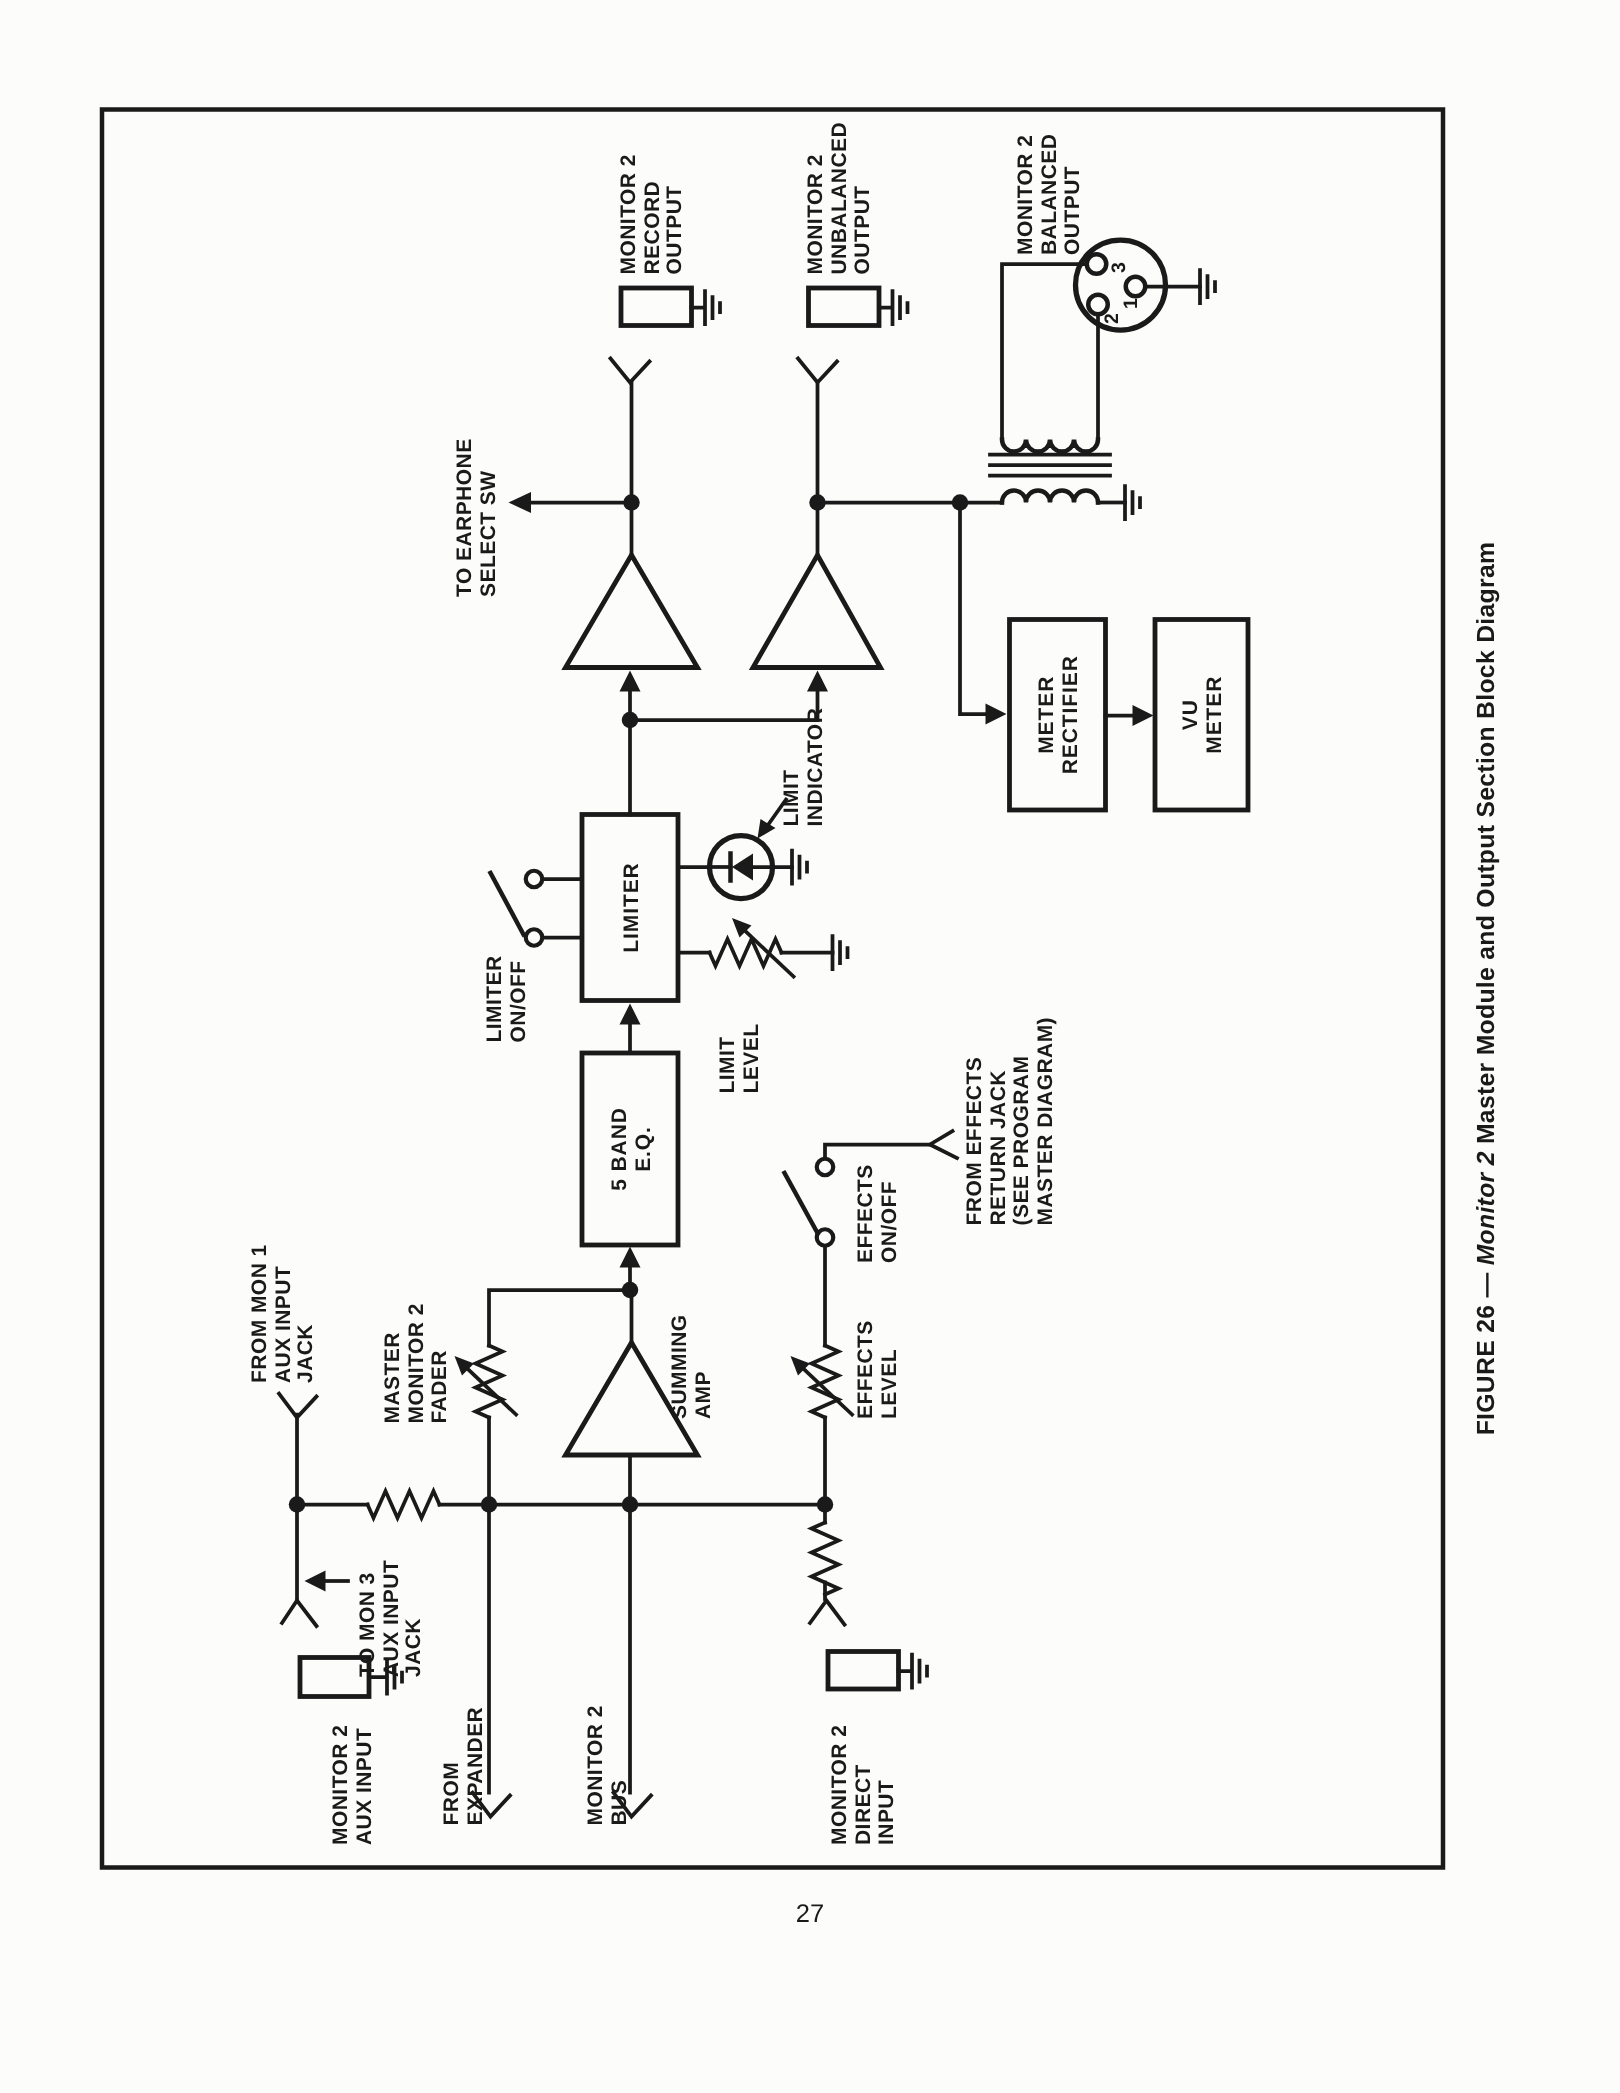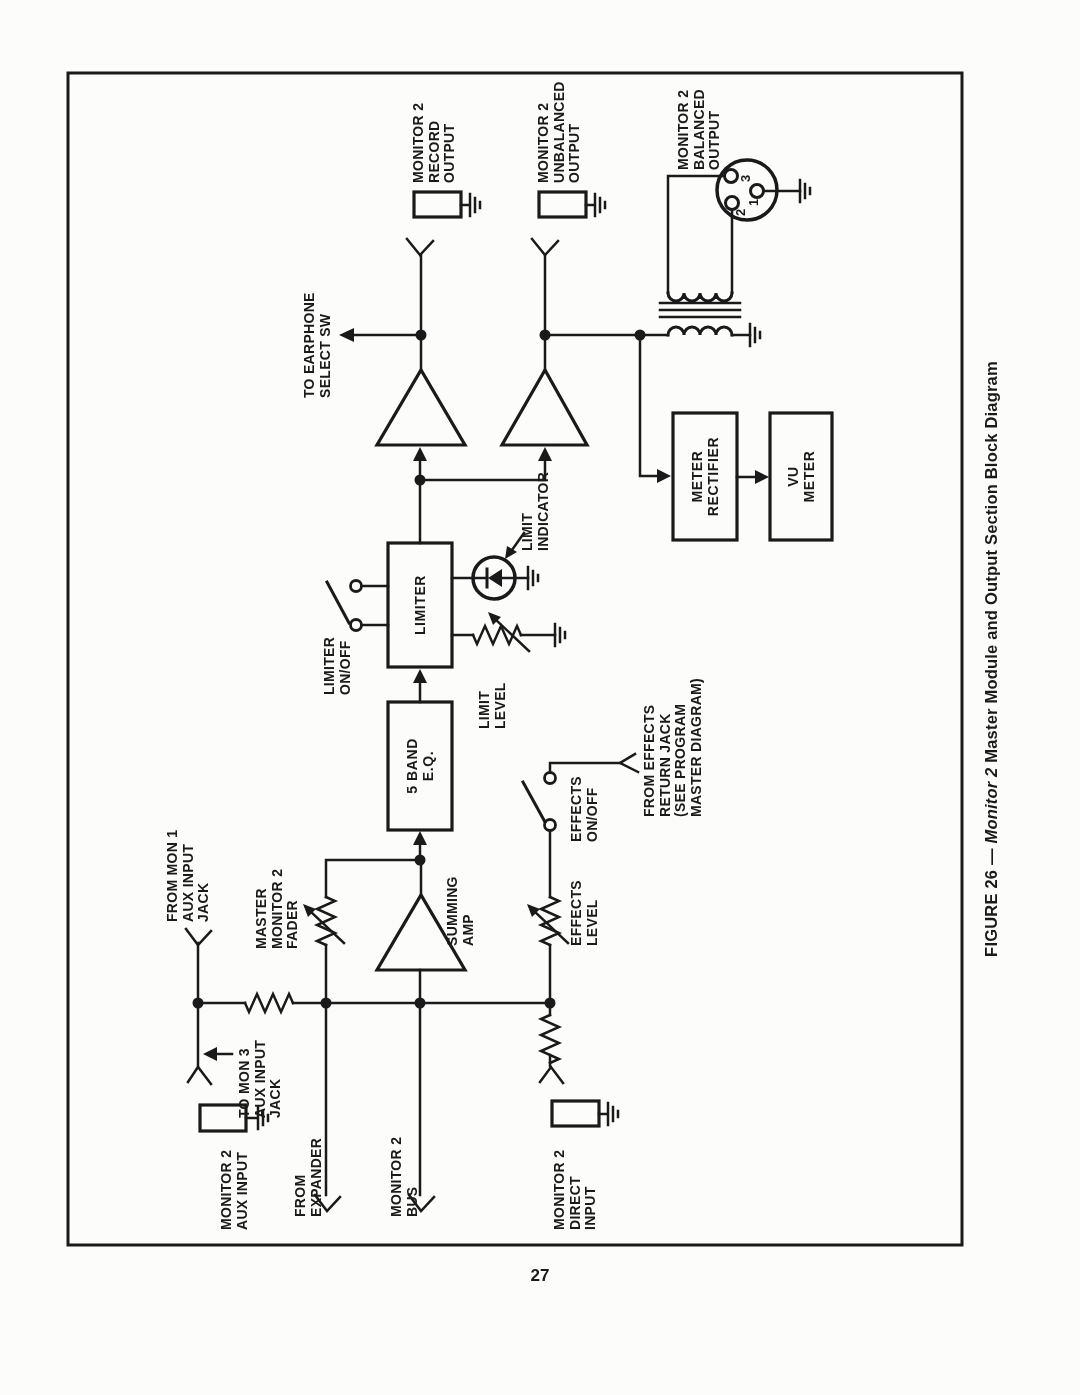--- a/index.html
+++ b/index.html
@@ -11,21 +11,21 @@
   .lbl{position:absolute;white-space:pre-line;font-size:14px;font-weight:700;
        line-height:15.5px;letter-spacing:.3px;color:#1a1a1a;}
   .boxlbl{position:absolute;display:flex;align-items:center;justify-content:center;
           text-align:center;font-size:14px;font-weight:700;line-height:16px;
           letter-spacing:.6px;white-space:pre-line;}
   .pin{position:absolute;font-size:13px;font-weight:700;}
   .caption{position:absolute;left:150px;top:982px;width:1172px;text-align:center;
            font-size:16.5px;font-weight:700;letter-spacing:.2px;}
   .caption .it{font-style:italic;}
   .pageno{position:absolute;left:480px;top:1266px;width:120px;text-align:center;
-          font-size:17px;font-weight:700;}
+          font-size:17px;font-weight:400;}
 </style>
 </head>
 <body>
 
 <div class="page">
 
   <div class="rot">
 
     <svg width="1395" height="1080" viewBox="0 0 1395 1080" fill="none" stroke="#1a1a1a" stroke-width="2.5" stroke-linecap="square">
 

